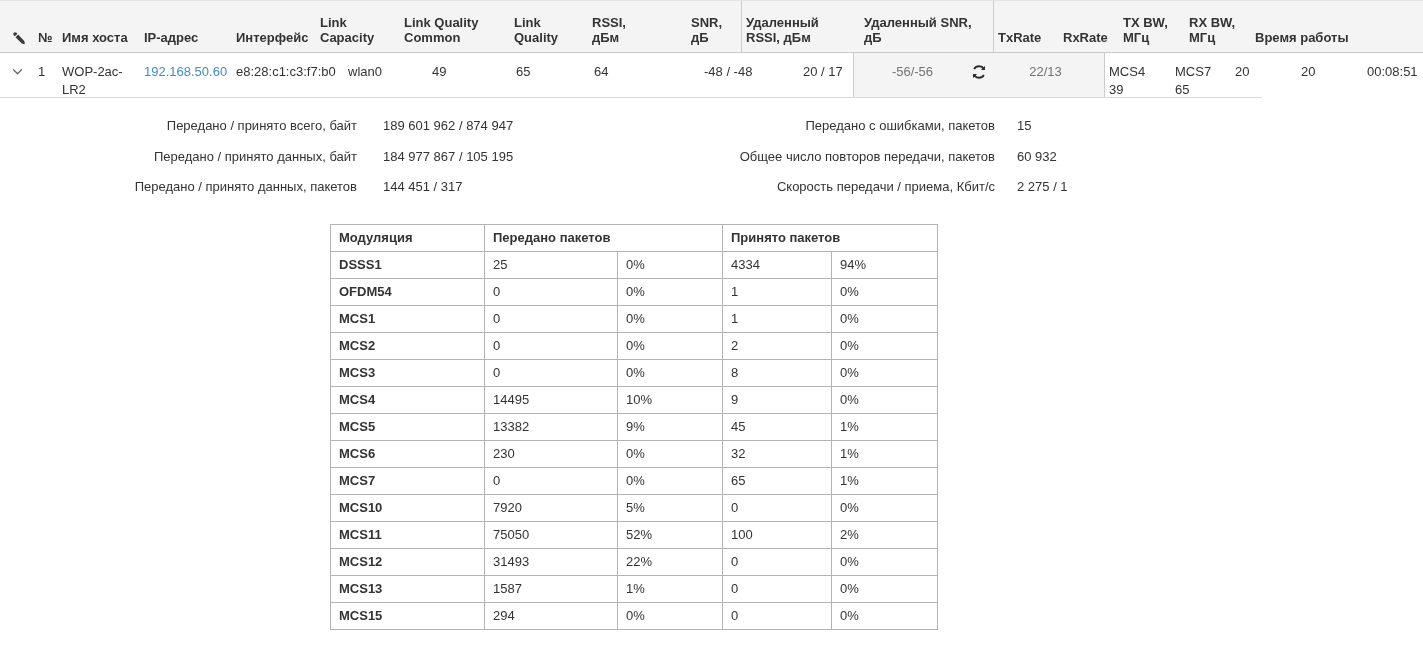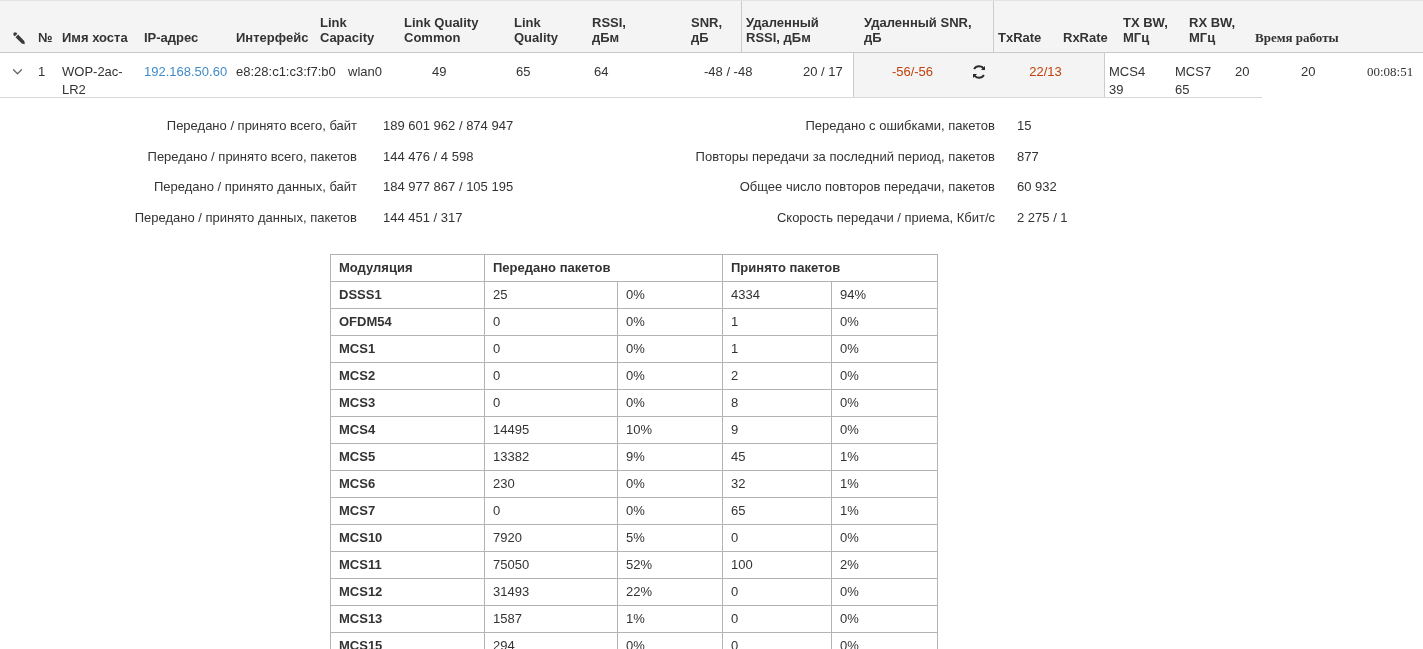--- a/index.html
+++ b/index.html
@@ -30,27 +30,27 @@
   .c-lqc{width:110px;}
   .c-rssi{width:64px;}
   .c-snr{width:54px;margin-left:35px;}
   .c-rrssi{width:119px;border-left:1px solid #ccc;}
   .c-rsnr{width:133px;}
   .c-tx{width:66px;}
   .th.c-tx{border-left:1px solid #ccc;}
   .c-rx{width:60px;}
   .c-txbw{width:66px;}
   .c-rxbw{width:66px;}
-  .c-up{width:95px;flex:1;font-family:Liberation Serif, serif;}
+  .c-up{width:95px;flex:1;}
   .wrap2{white-space:pre-line;}
   a.ip-link{color:#428bca;text-decoration:none;cursor:pointer;}
   .td-remote{
     width:252px;box-sizing:border-box;background:#f4f4f4;
     border-left:1px solid #ccc;border-right:1px solid #ccc;
-    display:flex;align-items:flex-start;padding-top:10px;color:#c2410c;line-height:18px;
+    display:flex;align-items:flex-start;padding-top:10px;color:#737373;line-height:18px;
   }
   .td-remote .rv{flex:1;text-align:center;}
   .refresh-btn{width:16px;height:16px;margin-top:1px;cursor:pointer;flex:0 0 auto;}
   .chev{margin-top:4px;display:inline-block;}
   
   .details{padding-top:21px;}
   .stat-row{display:flex;height:30.5px;line-height:15px;}
   .stat-label-l{width:357px;text-align:right;}
   .stat-value-l{width:258px;margin-left:26px;}
   .stat-label-r{width:354px;text-align:right;}
@@ -167,26 +167,20 @@
   <div class="details">
 
     <div id="stats-section">
   <div class="stat-row">
     <div class="stat-label-l">Передано / принято всего, байт</div>
     <div class="stat-value-l">189 601 962 / 874 947</div>
     <div class="stat-label-r">Передано с ошибками, пакетов</div>
     <div class="stat-value-r">15</div>
   </div>
 
-  <div class="stat-row">
-    <div class="stat-label-l">Передано / принято всего, пакетов</div>
-    <div class="stat-value-l">144 476 / 4 598</div>
-    <div class="stat-label-r">Повторы передачи за последний период, пакетов</div>
-    <div class="stat-value-r">877</div>
-  </div>
 
   <div class="stat-row">
     <div class="stat-label-l">Передано / принято данных, байт</div>
     <div class="stat-value-l">184 977 867 / 105 195</div>
     <div class="stat-label-r">Общее число повторов передачи, пакетов</div>
     <div class="stat-value-r">60 932</div>
   </div>
 
   <div class="stat-row">
     <div class="stat-label-l">Передано / принято данных, пакетов</div>

